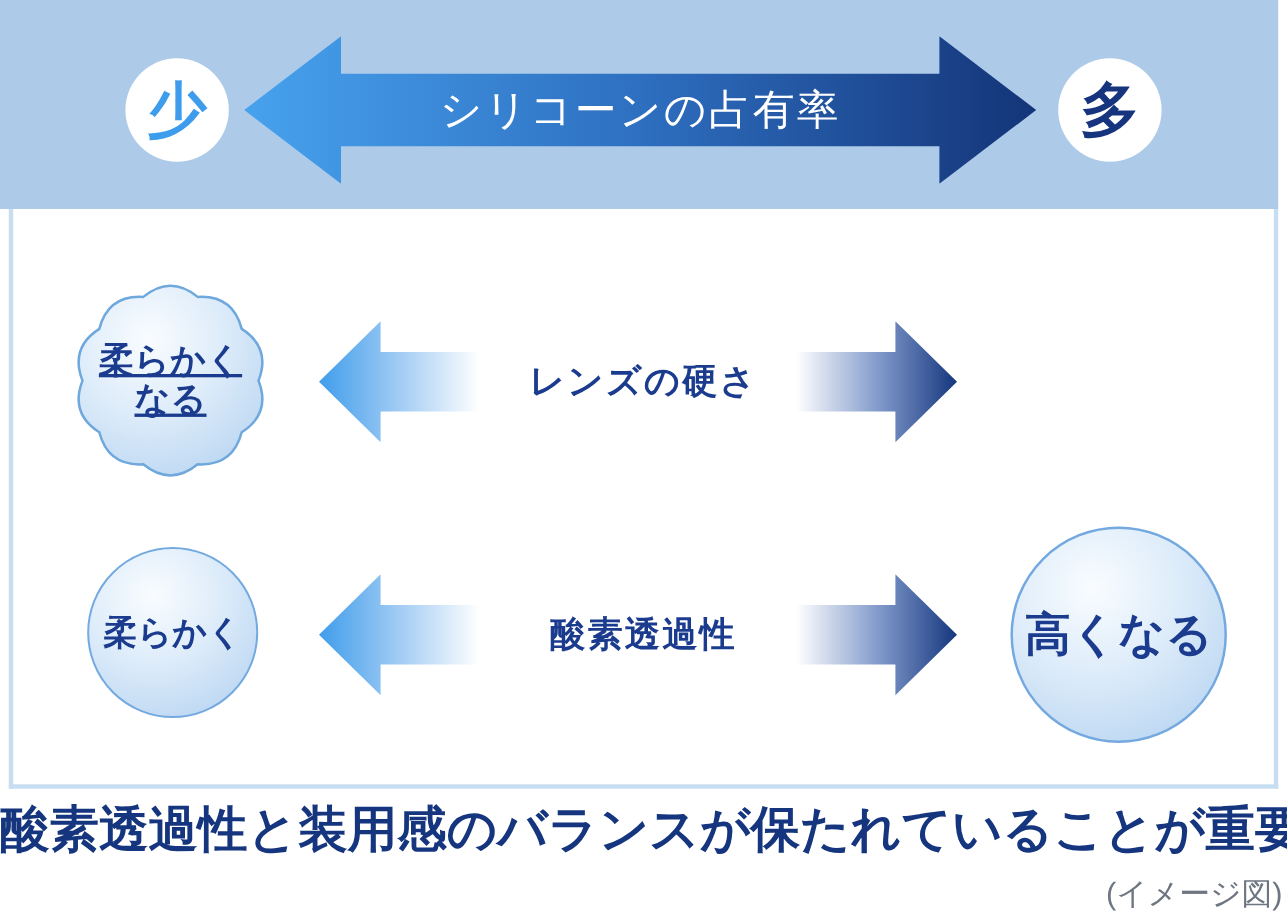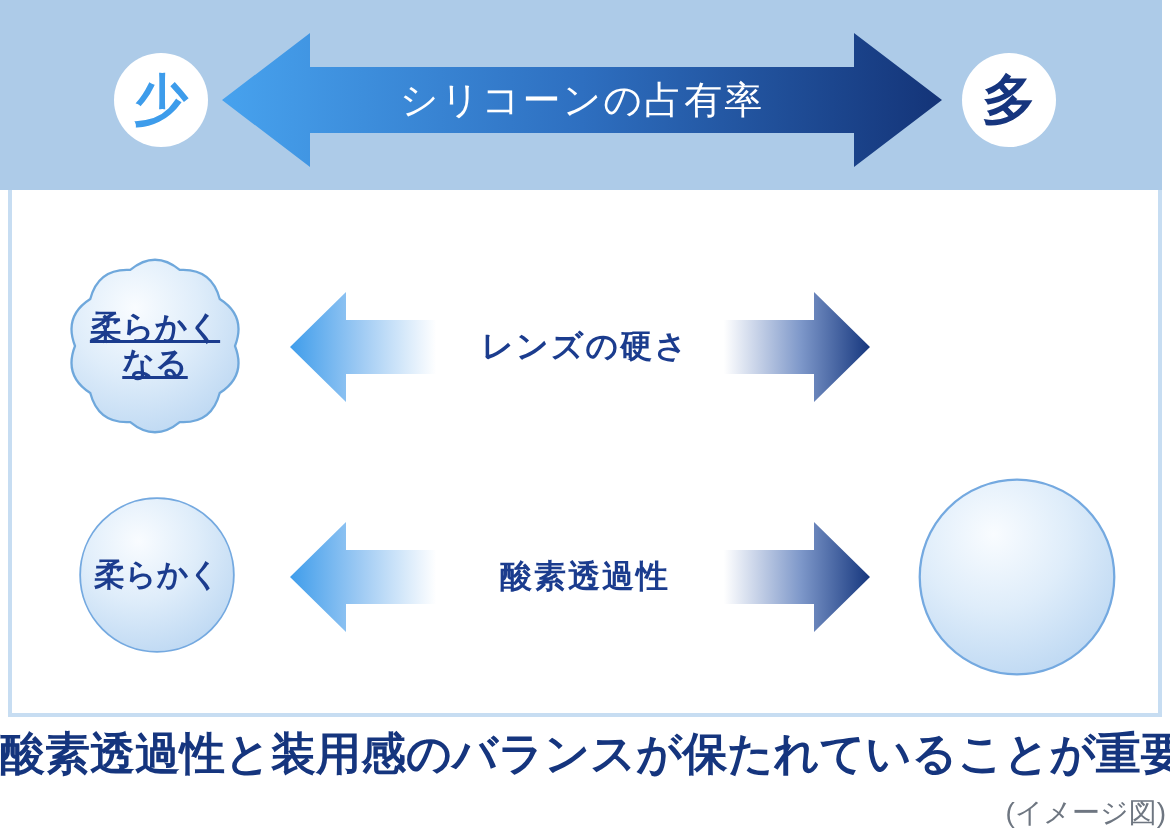--- a/index.html
+++ b/index.html
@@ -130,20 +130,21 @@
     <div class="row-label row2">酸素透過性</div>
 
     <svg class="row-arrow row2 arrow-right-pos" viewBox="0 0 172 110" preserveAspectRatio="none">
       <polygon points="172,55 116,0 116,28 0,28 0,82 116,82 116,110" fill="url(#gradArrowR)"></polygon>
     </svg>
 
     <div class="shape-box high-circle">
       <svg class="shape-svg" viewBox="0 0 220 220">
         <circle cx="110" cy="110" r="107" fill="url(#gradShape)" stroke="#74A9E0" stroke-width="2.5"></circle>
       </svg>
+      <div class="shape-text">高くなる</div>
     </div>
 
   </div>
 
   <div class="caption">酸素透過性と装用感のバランスが保たれていることが重要</div>
   <div class="note">(イメージ図)</div>
 
 </div>
 
 </body></html>

